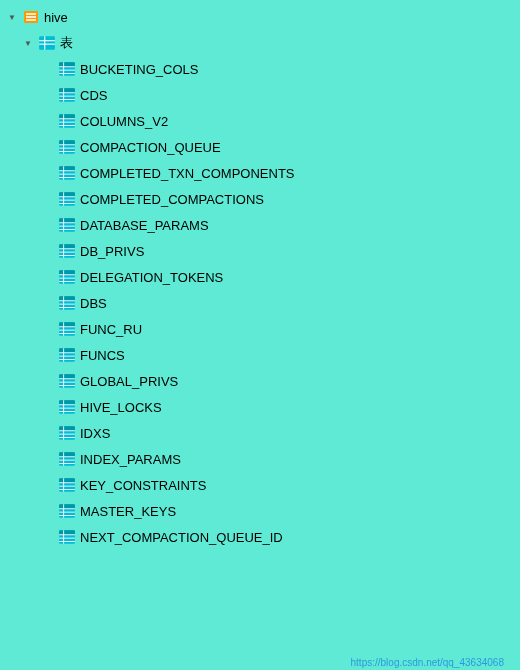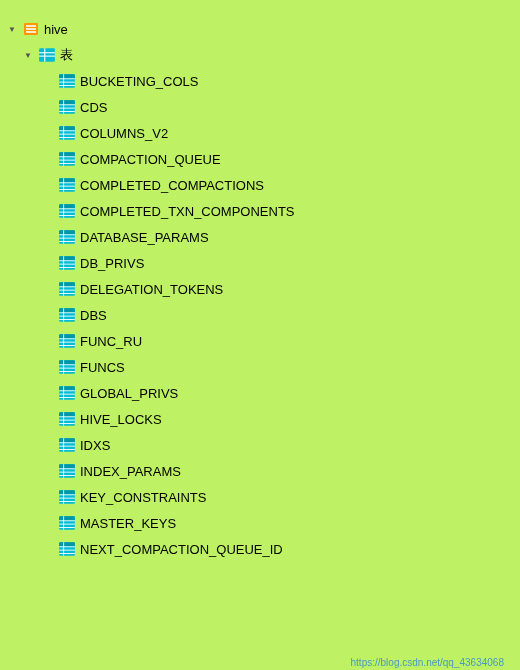--- a/index.html
+++ b/index.html
@@ -13,24 +13,24 @@
       height: 670px;
       background: #ffffff;
       font-family: 'Segoe UI', Arial, sans-serif;
       font-size: 13px;
       overflow: hidden;
       display: flex;
     }
 
     .tree-container {
       flex: 1;
-      background: #bef264;
+      background: #5eead4;
       overflow-y: auto;
       overflow-x: hidden;
-      padding: 16px 0;
+      padding: 4px 0;
       position: relative;
     }
 
     .tree-container::-webkit-scrollbar {
       width: 14px;
     }
 
     .tree-container::-webkit-scrollbar-track {
       background: #f0f0f0;
       border-left: 1px solid #d0d0d0;
@@ -221,48 +221,48 @@
       <span class="icon-table">
         <svg viewBox="0 0 16 16" xmlns="http://www.w3.org/2000/svg">
           <rect x="1" y="2" width="14" height="12" rx="1" fill="#00bcd4"></rect>
           <rect x="1" y="2" width="14" height="4" rx="1" fill="#0097a7"></rect>
           <line x1="1" y1="6" x2="15" y2="6" stroke="white" stroke-width="0.8"></line>
           <line x1="1" y1="9" x2="15" y2="9" stroke="white" stroke-width="0.8"></line>
           <line x1="1" y1="12" x2="15" y2="12" stroke="white" stroke-width="0.8"></line>
           <line x1="5" y1="2" x2="5" y2="14" stroke="white" stroke-width="0.8"></line>
         </svg>
       </span>
+      <span class="item-label">COMPLETED_TXN_COMPONENTS</span>
+    </div>
+      <div class="tree-item indent-2">
+      <span class="chevron" style="visibility:hidden;"></span>
+      <span class="icon-table">
+        <svg viewBox="0 0 16 16" xmlns="http://www.w3.org/2000/svg">
+          <rect x="1" y="2" width="14" height="12" rx="1" fill="#00bcd4"></rect>
+          <rect x="1" y="2" width="14" height="4" rx="1" fill="#0097a7"></rect>
+          <line x1="1" y1="6" x2="15" y2="6" stroke="white" stroke-width="0.8"></line>
+          <line x1="1" y1="9" x2="15" y2="9" stroke="white" stroke-width="0.8"></line>
+          <line x1="1" y1="12" x2="15" y2="12" stroke="white" stroke-width="0.8"></line>
+          <line x1="5" y1="2" x2="5" y2="14" stroke="white" stroke-width="0.8"></line>
+        </svg>
+      </span>
       <span class="item-label">COMPLETED_COMPACTIONS</span>
     </div>
       <div class="tree-item indent-2">
       <span class="chevron" style="visibility:hidden;"></span>
       <span class="icon-table">
         <svg viewBox="0 0 16 16" xmlns="http://www.w3.org/2000/svg">
           <rect x="1" y="2" width="14" height="12" rx="1" fill="#00bcd4"></rect>
           <rect x="1" y="2" width="14" height="4" rx="1" fill="#0097a7"></rect>
           <line x1="1" y1="6" x2="15" y2="6" stroke="white" stroke-width="0.8"></line>
           <line x1="1" y1="9" x2="15" y2="9" stroke="white" stroke-width="0.8"></line>
           <line x1="1" y1="12" x2="15" y2="12" stroke="white" stroke-width="0.8"></line>
           <line x1="5" y1="2" x2="5" y2="14" stroke="white" stroke-width="0.8"></line>
         </svg>
       </span>
-      <span class="item-label">COMPLETED_TXN_COMPONENTS</span>
-    </div>
-      <div class="tree-item indent-2">
-      <span class="chevron" style="visibility:hidden;"></span>
-      <span class="icon-table">
-        <svg viewBox="0 0 16 16" xmlns="http://www.w3.org/2000/svg">
-          <rect x="1" y="2" width="14" height="12" rx="1" fill="#00bcd4"></rect>
-          <rect x="1" y="2" width="14" height="4" rx="1" fill="#0097a7"></rect>
-          <line x1="1" y1="6" x2="15" y2="6" stroke="white" stroke-width="0.8"></line>
-          <line x1="1" y1="9" x2="15" y2="9" stroke="white" stroke-width="0.8"></line>
-          <line x1="1" y1="12" x2="15" y2="12" stroke="white" stroke-width="0.8"></line>
-          <line x1="5" y1="2" x2="5" y2="14" stroke="white" stroke-width="0.8"></line>
-        </svg>
-      </span>
       <span class="item-label">DATABASE_PARAMS</span>
     </div>
       <div class="tree-item indent-2">
       <span class="chevron" style="visibility:hidden;"></span>
       <span class="icon-table">
         <svg viewBox="0 0 16 16" xmlns="http://www.w3.org/2000/svg">
           <rect x="1" y="2" width="14" height="12" rx="1" fill="#00bcd4"></rect>
           <rect x="1" y="2" width="14" height="4" rx="1" fill="#0097a7"></rect>
           <line x1="1" y1="6" x2="15" y2="6" stroke="white" stroke-width="0.8"></line>
           <line x1="1" y1="9" x2="15" y2="9" stroke="white" stroke-width="0.8"></line>

